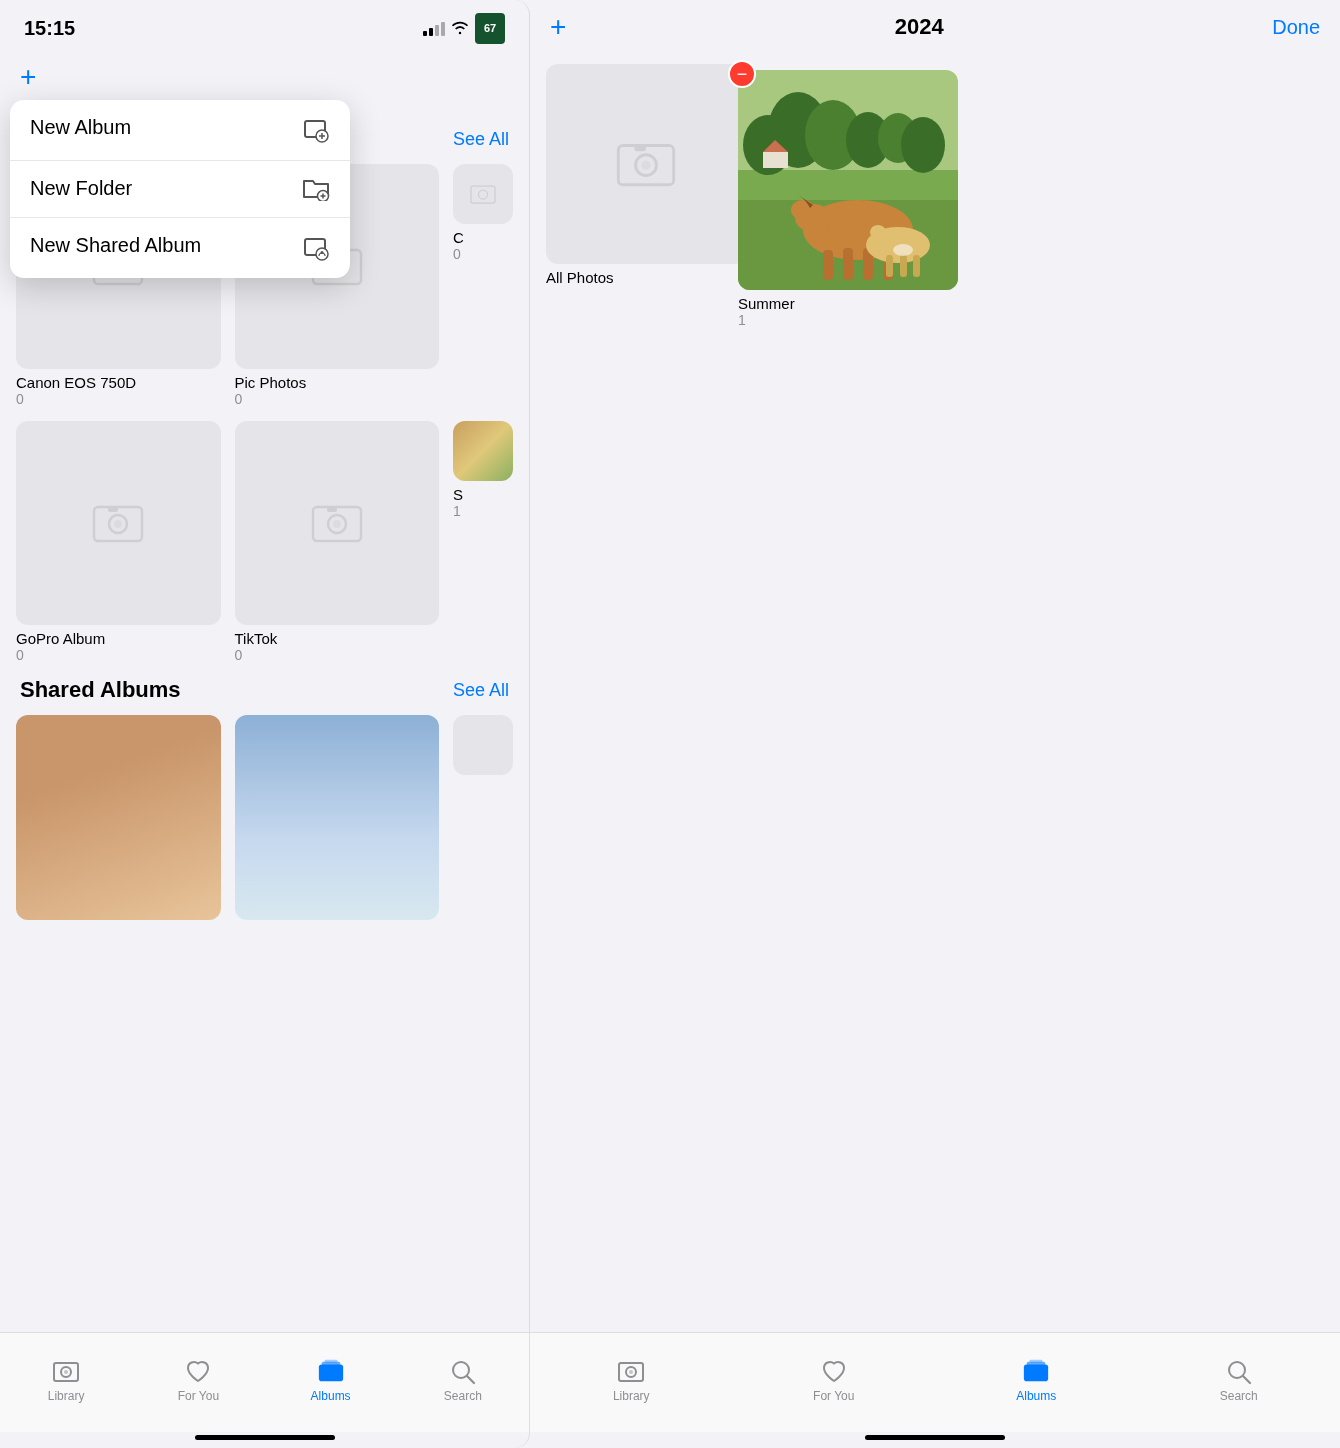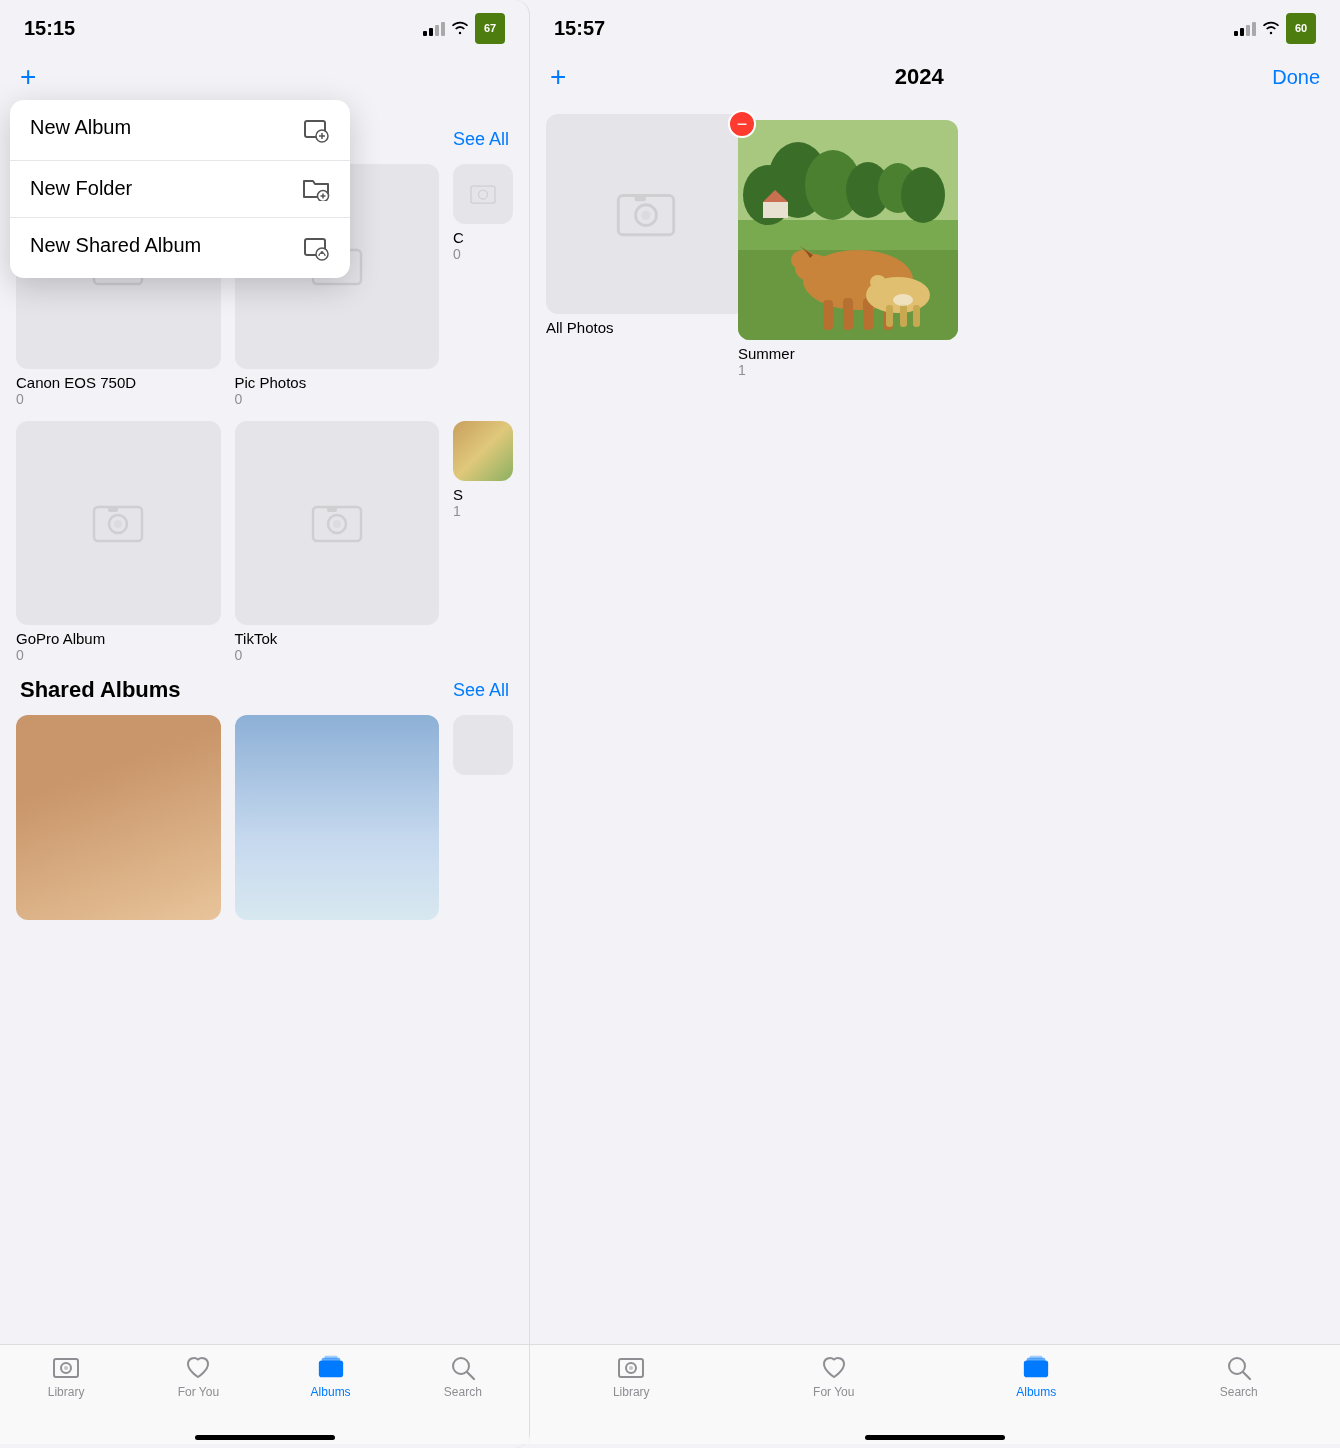--- a/index.html
+++ b/index.html
@@ -70,21 +70,21 @@
     .signal-bars span:nth-child(3) { height: 11px; opacity: 0.3; }
     .signal-bars span:nth-child(4) { height: 14px; opacity: 0.3; }
     .wifi-icon {
       width: 18px;
       height: 14px;
       display: inline-block;
     }
     .battery-icon {
       display: inline-flex;
       align-items: center;
-      background: #4d7c0f;
+      background: #14532d;
       border-radius: 4px;
       padding: 1px 3px;
       font-size: 11px;
       font-weight: 700;
       color: #fff;
       height: 31px;
       min-width: 30px;
       justify-content: center;
     }
 
@@ -230,29 +230,29 @@
     .person-photo {
       background: linear-gradient(160deg, #c9956a 30%, #e8c49a 100%);
     }
     .sky-photo {
       background: linear-gradient(180deg, #8db0d6 0%, #c5d8ee 60%, #d8e8f0 100%);
     }
 
     
     .tab-bar {
       position: absolute;
-      bottom: 4px;
+      bottom: 16px;
       left: 0;
       right: 0;
       height: 100px;
       background: rgba(249,249,249,0.95);
       border-top: 1px solid #ddd;
       display: flex;
       align-items: flex-start;
-      padding-top: 10px;
+      padding-top: 26px;
     }
     .tab-item {
       flex: 1;
       display: flex;
       flex-direction: column;
       align-items: center;
       gap: 4px;
       cursor: pointer;
     }
     .tab-icon {
@@ -538,37 +538,20 @@
         </svg>
       </div>
       <span class="tab-label">Search</span>
     </div>
   </div>
   <div class="home-indicator"></div>
 </div>
 
 <div class="phone-right">
 
-  <div class="status-bar">
-    <span class="status-time">15:57</span>
-    <div class="status-icons">
-      <div class="signal-bars">
-        <span></span>
-          <span></span>
-          <span></span>
-          <span></span>
-      </div>
-      <svg class="wifi-icon" viewBox="0 0 22 16" fill="none">
-        <path d="M11 12.5a1.5 1.5 0 1 1 0 3 1.5 1.5 0 0 1 0-3zM11 8c1.8 0 3.4.73 4.57 1.9l1.44-1.44A8.5 8.5 0 0 0 11 5.5a8.5 8.5 0 0 0-6.01 2.96L6.43 9.9A5.97 5.97 0 0 1 11 8zm0-5.5c3.3 0 6.28 1.34 8.44 3.5l1.44-1.44C18.44 2.1 14.97.5 11 .5 7.03.5 3.56 2.1 1.12 4.56l1.44 1.44A11.97 11.97 0 0 1 11 2.5z" fill="#000"></path>
-      </svg>
-      <div class="battery-icon">
-        <span>60</span>
-      </div>
-    </div>
-  </div>
 
   <div class="top-nav">
     <span class="nav-plus">+</span>
     <span class="nav-title">2024</span>
     <span class="nav-done">Done</span>
   </div>
 
   <div class="main-scroll">
 
     <div style="display:flex; align-items:flex-start; gap:24px; padding: 10px 16px 0;">

